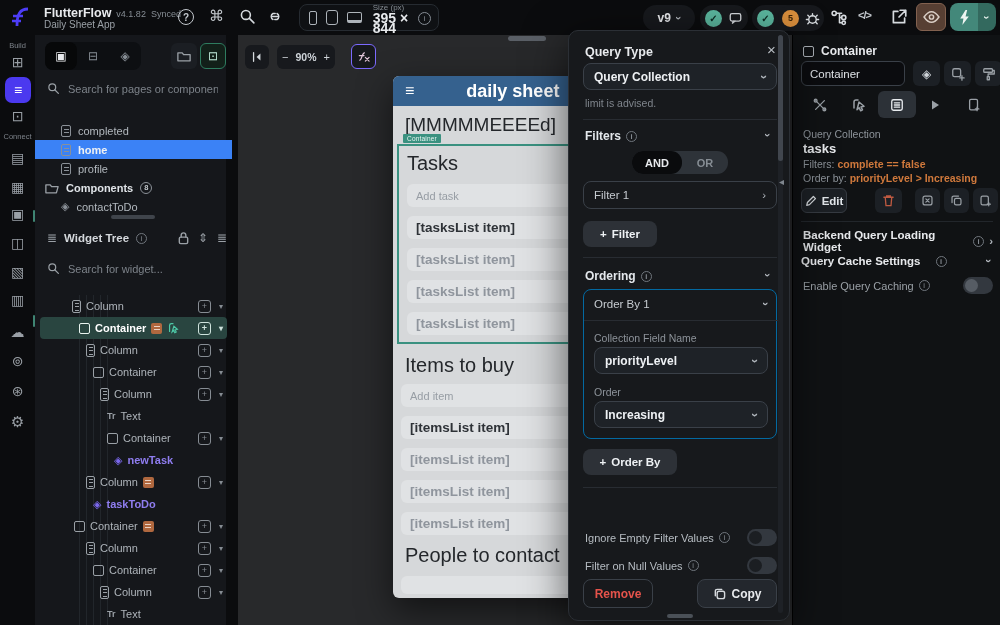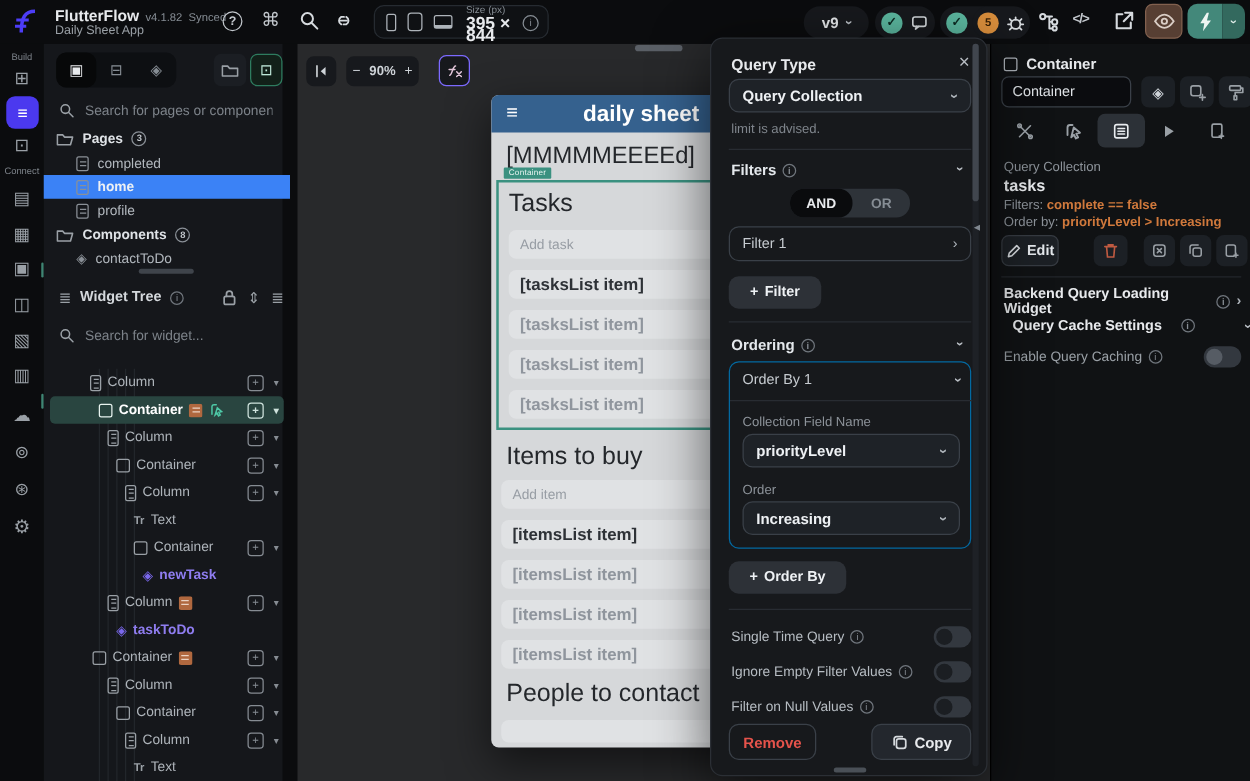--- a/index.html
+++ b/index.html
@@ -239,27 +239,20 @@
   <div class="srch" style="left:12px;top:47px">
     <svg width="13" height="13" viewBox="0 0 16 16">
         <g class="ic">
           <circle cx="6.5" cy="6.5" r="4.2"></circle>
           <path d="M9.8 9.8L14 14"></path>
         </g>
       </svg>
     <input placeholder="Search for pages or componen..." style="">
   </div>
 
-  <div class="prow" style="top:66px;padding-left:10px;color:#dfe3e7;font-weight:700">
-    <svg width="14" height="12" viewBox="0 0 16 13">
-        <path class="ic" d="M1 3h5l1.5 2H15l-2 7H1z"></path>
-      </svg>
-    <span>Pages</span>
-    <span class="cnt">3</span>
-  </div>
   <div class="prow" style="top:86px;padding-left:26px">
       <span class="pgic"></span>
       <span>completed</span>
     </div>
   <div class="prow sel" style="top:105px;padding-left:26px">
       <span class="pgic"></span>
       <span>home</span>
     </div>
   <div class="prow" style="top:124px;padding-left:26px">
       <span class="pgic"></span>
@@ -528,25 +521,20 @@
       <span>Increasing</span>
         <span class="dc chev-d">›</span>
     </div>
   </div>
   <div class="dkbtn" style="left:14px;top:418px;width:94px">
     <span>+</span>
       <span>Order By</span>
   </div>
   <div class="hr" style="left:14px;top:456px;width:194px"></div>
 
-  <div class="togrow" style="top:470px">
-    <span>Single Time Query</span>
-      <span class="i-info"></span>
-      <span class="tog" style="margin-left:auto"></span>
-  </div>
   <div class="togrow" style="top:498px">
     <span>Ignore Empty Filter Values</span>
       <span class="i-info"></span>
       <span class="tog" style="margin-left:auto"></span>
   </div>
   <div class="togrow" style="top:526px">
     <span>Filter on Null Values</span>
       <span class="i-info"></span>
       <span class="tog" style="margin-left:auto"></span>
   </div>
@@ -680,21 +668,21 @@
       </svg>
   </div>
 
   <div class="hr" style="left:8px;top:186px;width:192px;background:#22262b"></div>
 
   <div class="abs" style="left:10px;top:194px;width:190px;display:flex;align-items:center;gap:5px;font-weight:700;font-size:11.5px">
     <span>Backend Query Loading Widget</span>
       <span class="i-info"></span>
       <span class="rowchev" style="margin-left:auto;color:#aeb4ba">›</span>
   </div>
-  <div class="abs" style="left:17px;top:220px;width:190px;display:flex;align-items:flex-start;gap:15px;font-weight:700;font-size:11.5px">
+  <div class="abs" style="left:8px;top:220px;width:190px;display:flex;align-items:center;gap:15px;font-weight:700;font-size:11.5px">
     <span>Query Cache Settings</span>
       <span class="i-info"></span>
       <span class="chev-d" style="margin-left:auto">›</span>
   </div>
   <div class="abs" style="left:10px;top:242px;width:190px;display:flex;align-items:center;gap:5px;font-size:11px;color:#9aa0a6">
     <span>Enable Query Caching</span>
       <span class="i-info"></span>
       <span class="tog lt" style="margin-left:auto"></span>
   </div>
 </div>

